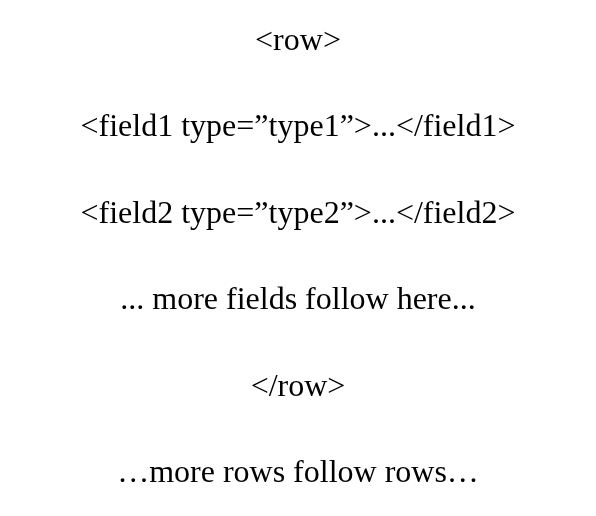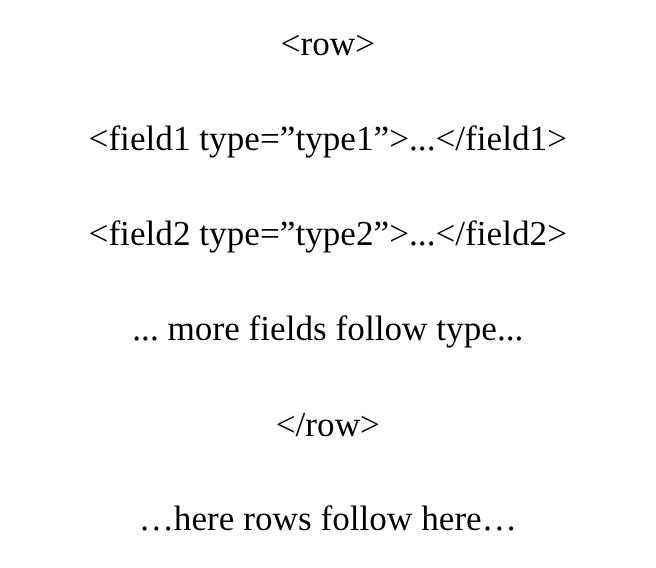--- a/index.html
+++ b/index.html
@@ -24,15 +24,15 @@
     .line:last-child {
       margin-bottom: 0;
     }
   </style>
 </head>
 <body>
 
 <div class="line">&lt;row&gt;</div>
 <div class="line">&lt;field1 type=”type1”&gt;...&lt;/field1&gt;</div>
 <div class="line">&lt;field2 type=”type2”&gt;...&lt;/field2&gt;</div>
-<div class="line">... more fields follow type...</div>
+<div class="line">... more fields follow here...</div>
 <div class="line">&lt;/row&gt;</div>
-<div class="line">…here rows follow here…</div>
+<div class="line">…more rows follow rows…</div>
 
 </body></html>

